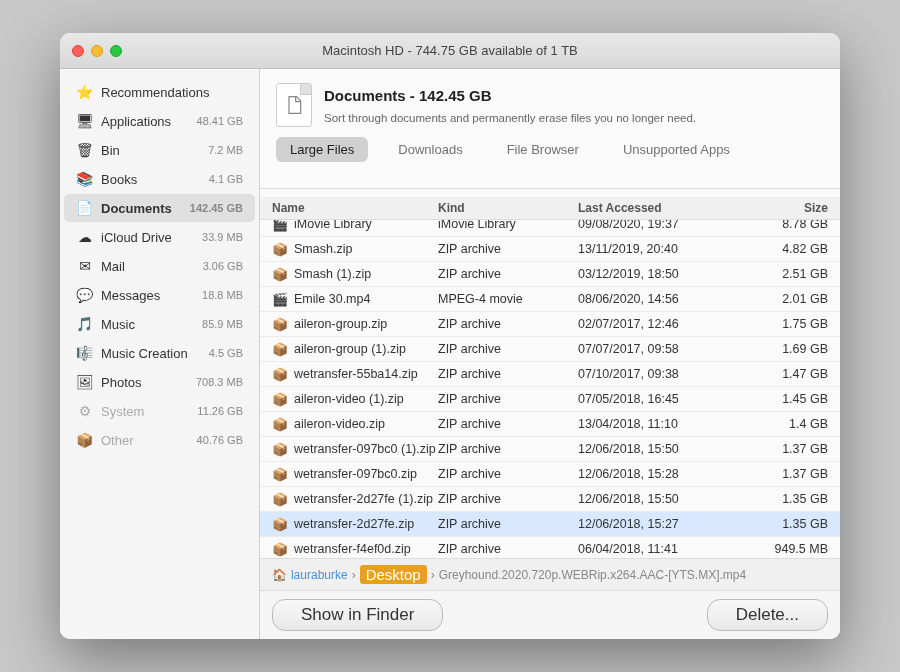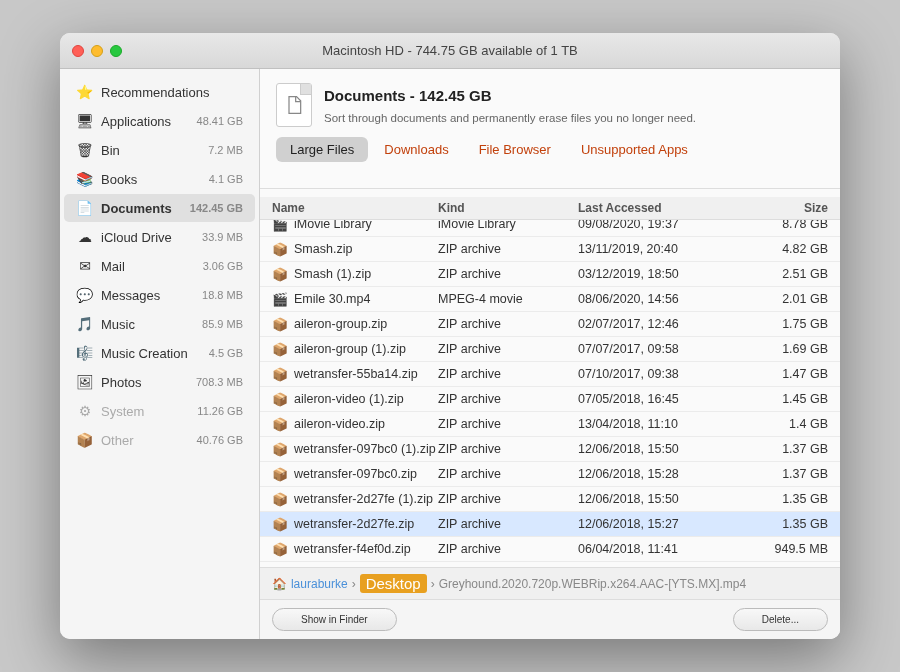--- a/index.html
+++ b/index.html
@@ -136,28 +136,28 @@
       font-weight: 600;
       color: #222;
     }
     .main-header-info p {
       font-size: 11.5px;
       color: #666;
       margin-top: 8px;
     }
     .tabs {
       display: flex;
-      gap: 2px;
+      gap: 16px;
     }
     .tab {
       padding: 5px 14px;
       font-size: 13px;
       border-radius: 6px;
       cursor: pointer;
-      color: #c2410c;
+      color: #737373;
       border: none;
       background: transparent;
     }
     .tab.active {
       background: #d0d0d0;
       font-weight: 500;
       color: #222;
     }
     
     .file-table {
@@ -226,21 +226,21 @@
     .footer {
       padding: 8px 12px;
       display: flex;
       justify-content: space-between;
       align-items: center;
       background: #f5f5f5;
     }
     .btn {
       padding: 5px 28px;
       border-radius: 13px;
-      font-size: 10px;
+      font-size: 17px;
       cursor: pointer;
       border: 1px solid #bbb;
       background: linear-gradient(180deg, #f8f8f8, #e8e8e8);
       color: #333;
     }
     .btn-delete {
       background: linear-gradient(180deg, #f8f8f8, #e8e8e8);
       border-color: #bbb;
     }
     

